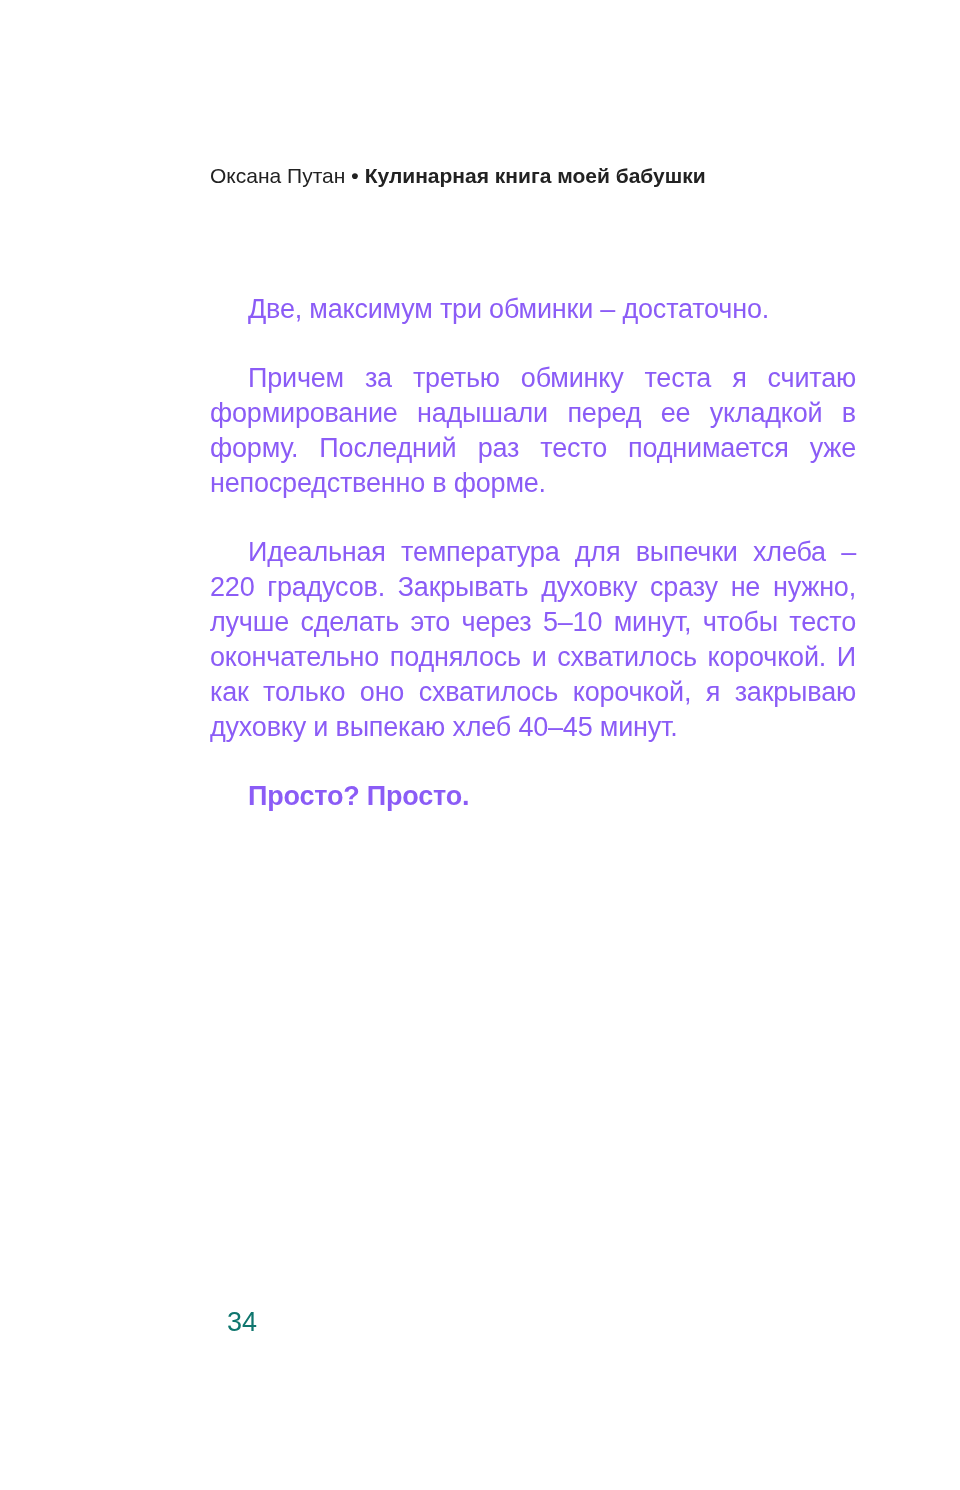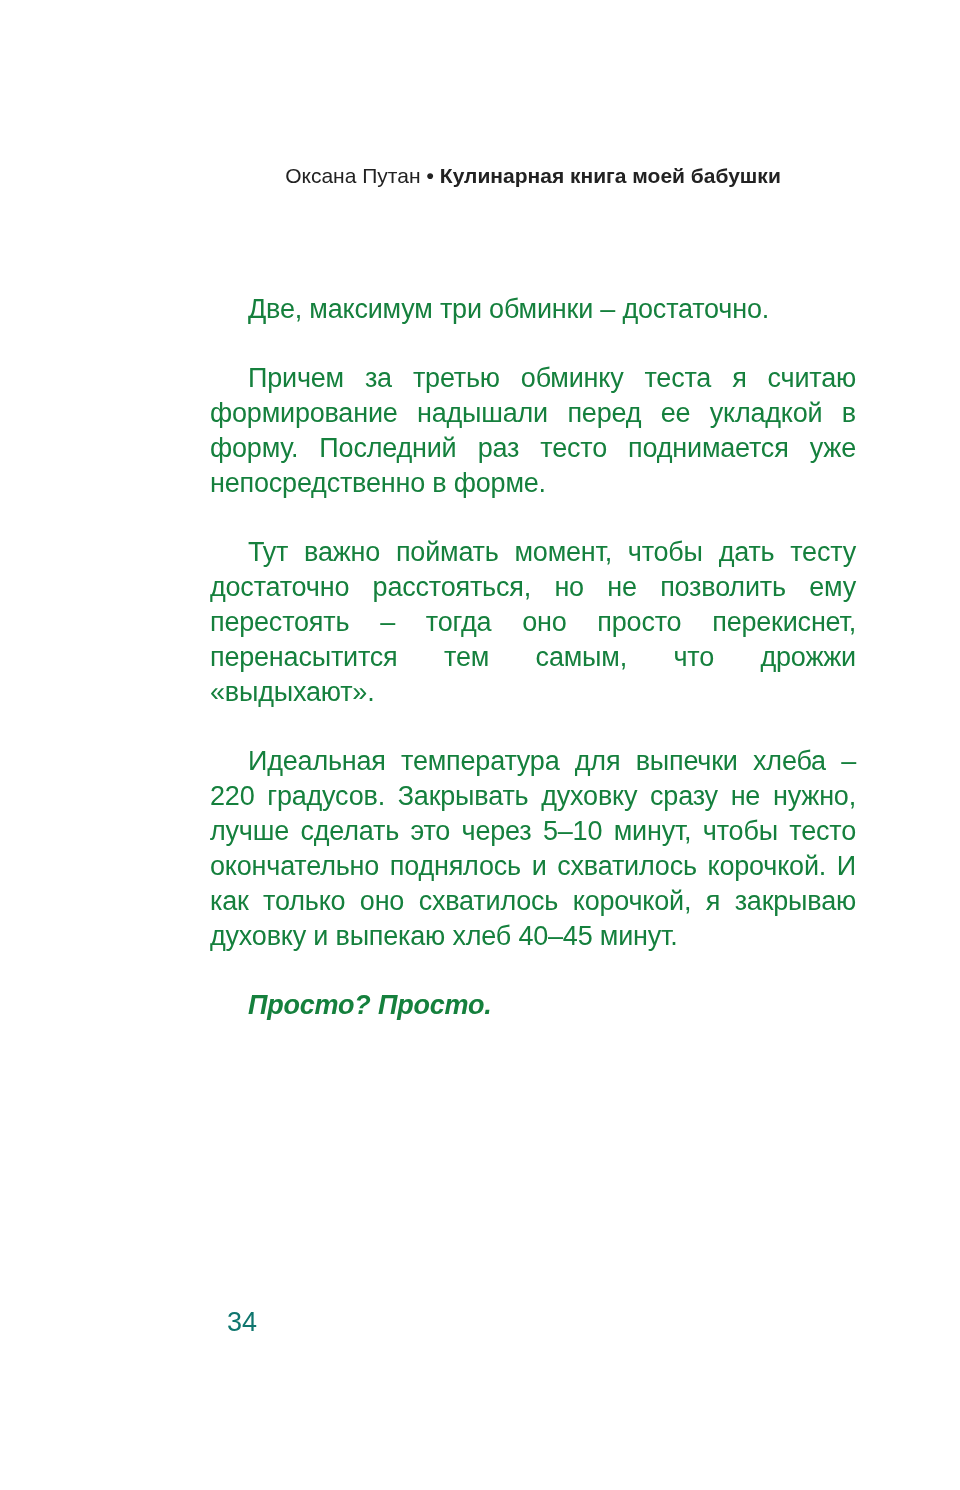--- a/index.html
+++ b/index.html
@@ -14,21 +14,21 @@
     background: #ffffff;
     font-family: "Liberation Sans", sans-serif;
     color: #1a1a1a;
     overflow: hidden;
   }
   .running-header {
     position: absolute;
     top: 163px;
     left: 210px;
     width: 646px;
-    text-align: center;
+    text-align: left;
     font-size: 21px;
     line-height: 26px;
     color: #222222;
     white-space: nowrap;
   }
   .running-header .author {
     font-weight: 400;
   }
   .running-header .sep {
     font-weight: 700;
@@ -43,27 +43,26 @@
     left: 210px;
     width: 646px;
   }
   .body-text p {
     margin: 0 0 34px 0;
     font-size: 27px;
     line-height: 35px;
     text-align: justify;
     text-indent: 38px;
     letter-spacing: -0.2px;
-    color: #15803d;
+    color: #8b5cf6;
   }
   .body-text p.closing {
     font-weight: 700;
     text-align: left;
     margin-bottom: 0;
-    font-style: italic;
   }
   .page-number {
     position: absolute;
     left: 227px;
     top: 1305px;
     font-size: 27px;
     line-height: 35px;
     color: #0f766e;
   }
 </style>
@@ -72,20 +71,19 @@
 
 <div class="page">
 
   <div class="running-header">
     <span class="author">Оксана Путан</span><span class="sep">•</span><span class="book-title">Кулинарная книга моей бабушки</span>
   </div>
 
   <div class="body-text">
     <p>Две, максимум три обминки – достаточно.</p>
     <p>Причем за третью обминку теста я считаю формирование надышали перед ее укладкой в форму. Последний раз тесто поднимается уже непосредственно в форме.</p>
-    <p>Тут важно поймать момент, чтобы дать тесту достаточно расстояться, но не позволить ему перестоять – тогда оно просто перекиснет, перенасытится тем самым, что дрожжи «выдыхают».</p>
     <p>Идеальная температура для выпечки хлеба – 220 градусов. Закрывать духовку сразу не нужно, лучше сделать это через 5–10 минут, чтобы тесто окончательно поднялось и схватилось корочкой. И как только оно схватилось корочкой, я закрываю духовку и выпекаю хлеб 40–45 минут.</p>
     <p class="closing">Просто? Просто.</p>
   </div>
 
   <div class="page-number">34</div>
 
 </div>
 
 </body></html>

